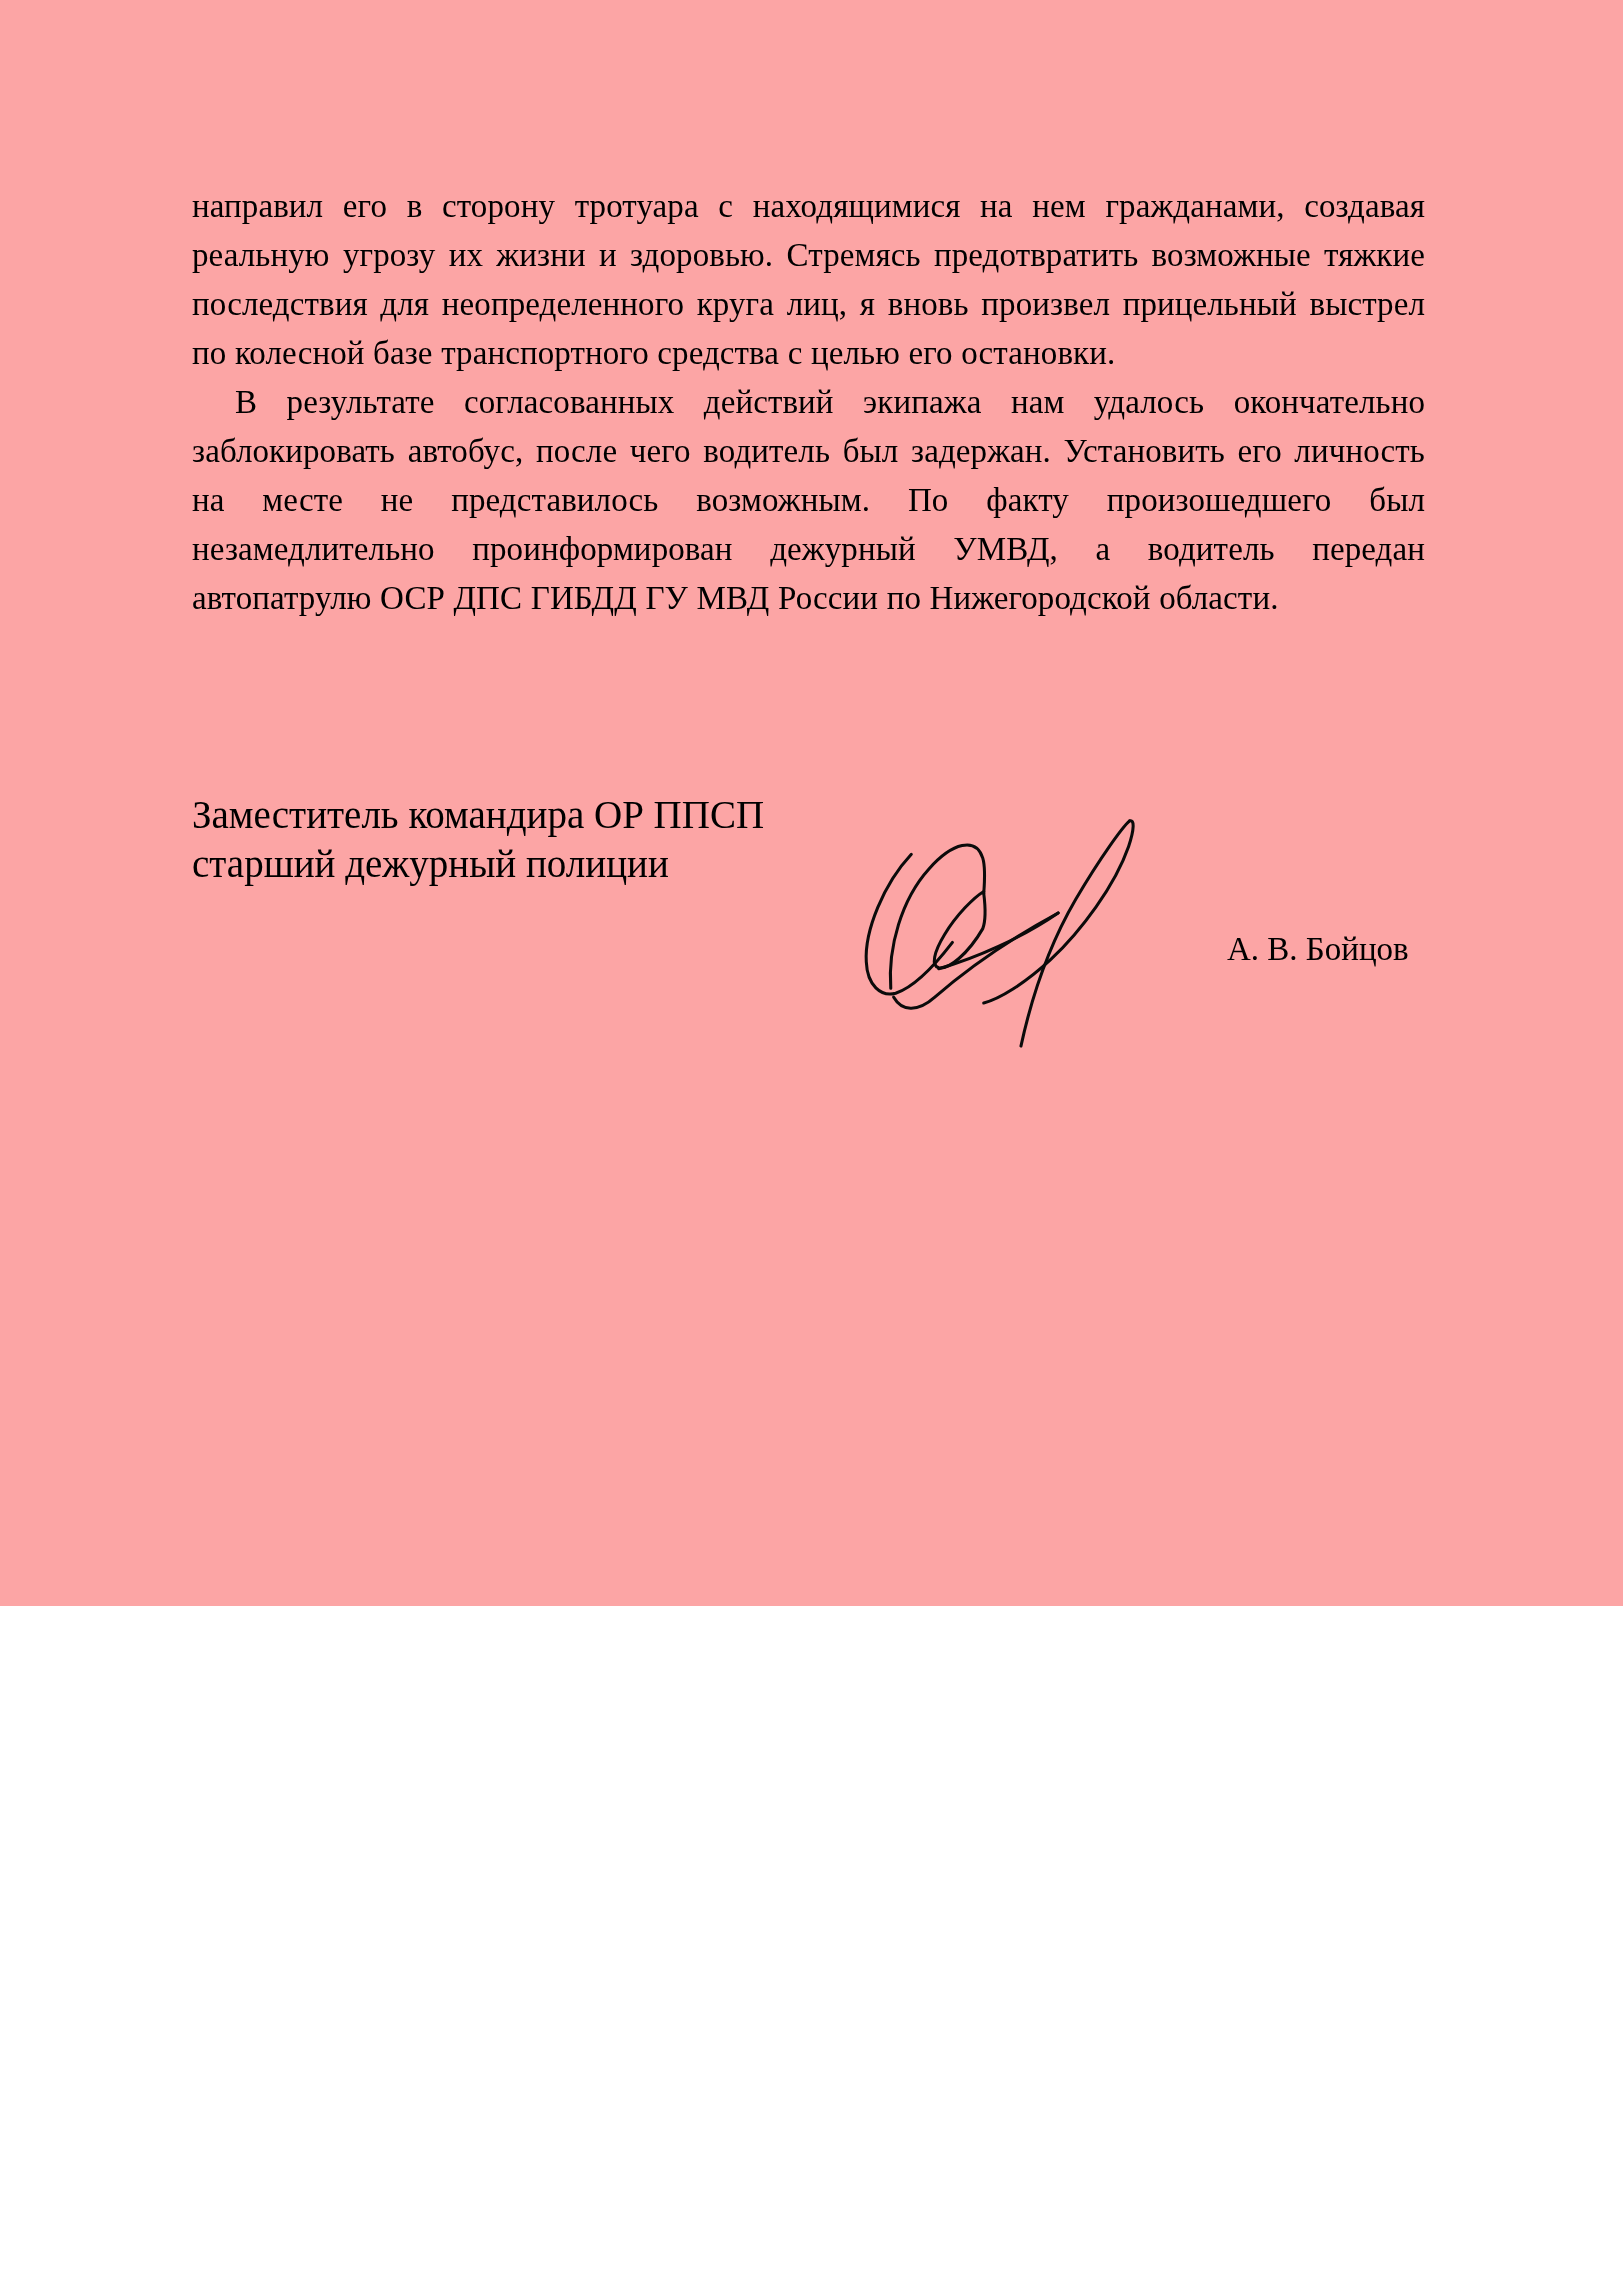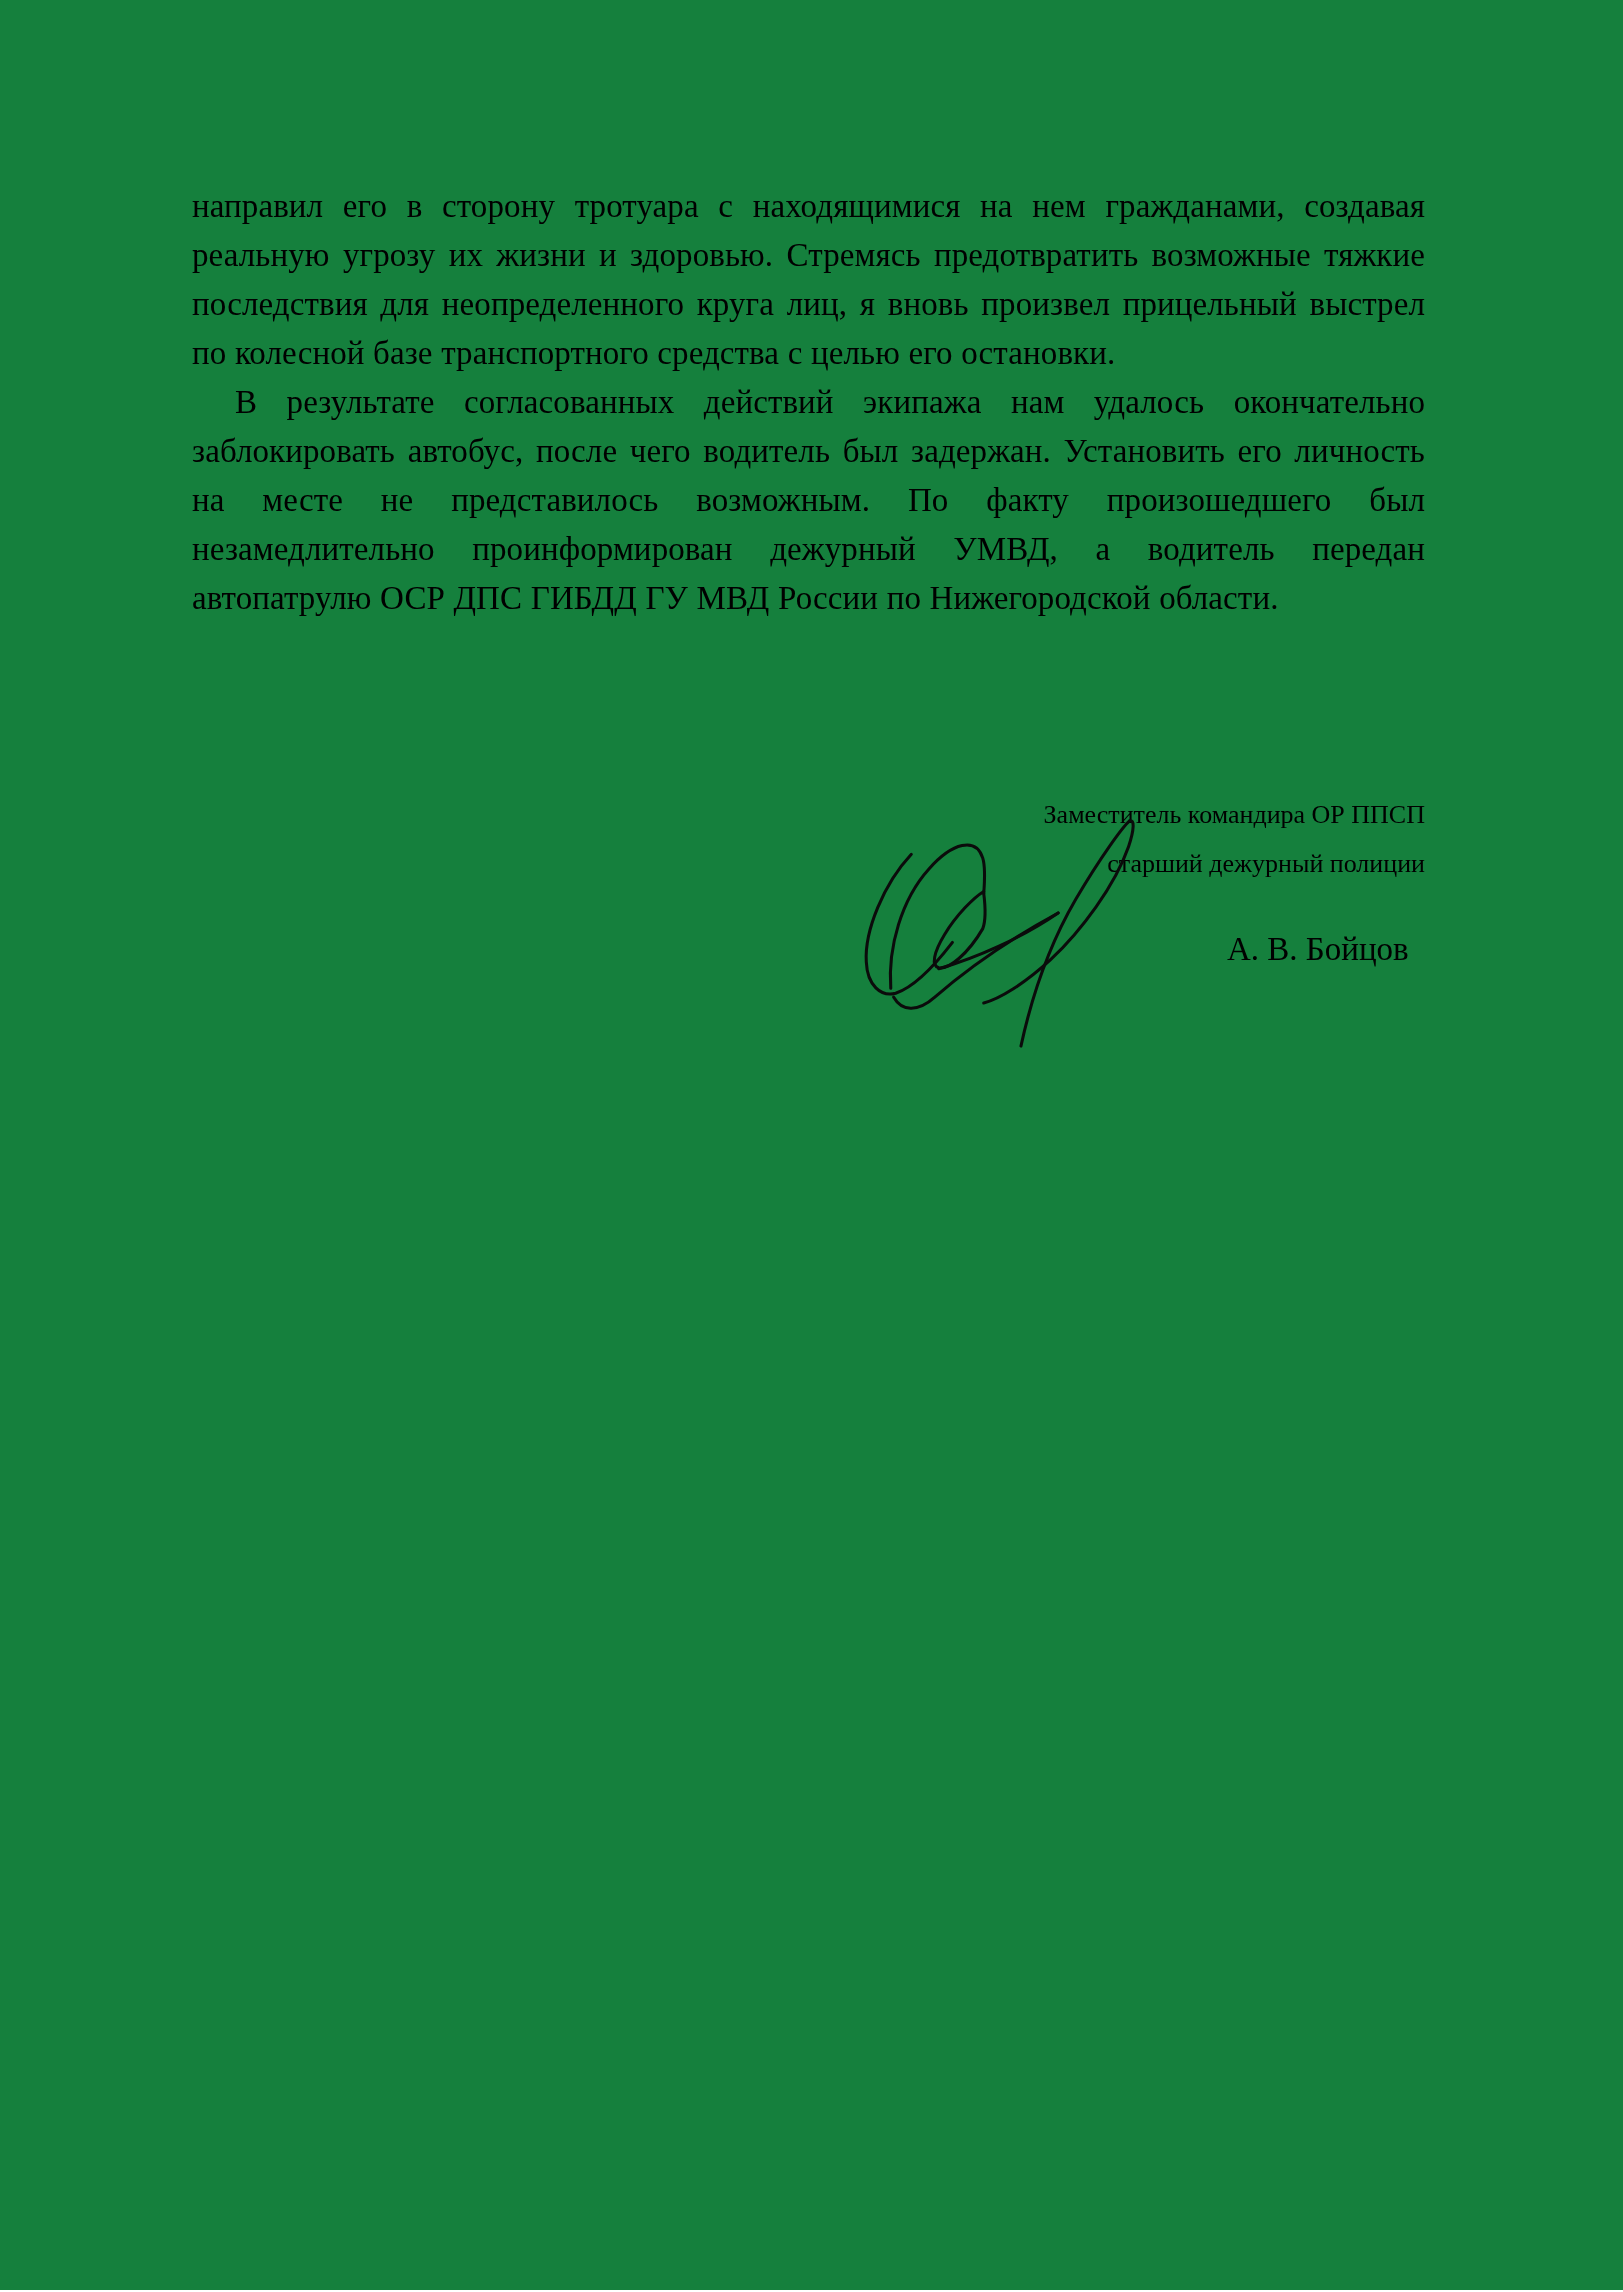--- a/index.html
+++ b/index.html
@@ -8,22 +8,22 @@
     padding: 0;
     background: #ffffff;
   }
   body {
     font-family: "Liberation Serif", "DejaVu Serif", serif;
     color: #000000;
   }
   .page {
     position: relative;
     width: 1623px;
-    height: 2290px;
-    background: #15803d;
+    height: 1606px;
+    background: #fca5a5;
     overflow: hidden;
     box-sizing: border-box;
   }
 
   
   .content {
     position: absolute;
     left: 192px;
     top: 182px;
     width: 1233px;
@@ -50,24 +50,23 @@
   }
   .para.no-stretch::after { content: none; }
 
   .signature-block {
     position: absolute;
     left: 192px;
     top: 790px;
     width: 1233px;
   }
   .sig-line {
-    font-size: 26px;
+    font-size: 39px;
     line-height: 49px;
     white-space: nowrap;
-    text-align: right;
   }
 
   .signer-name {
     position: absolute;
     left: 1227px;
     top: 888px;
     font-size: 33px;
     line-height: 49px;
     white-space: nowrap;
     margin-top: 37px;

